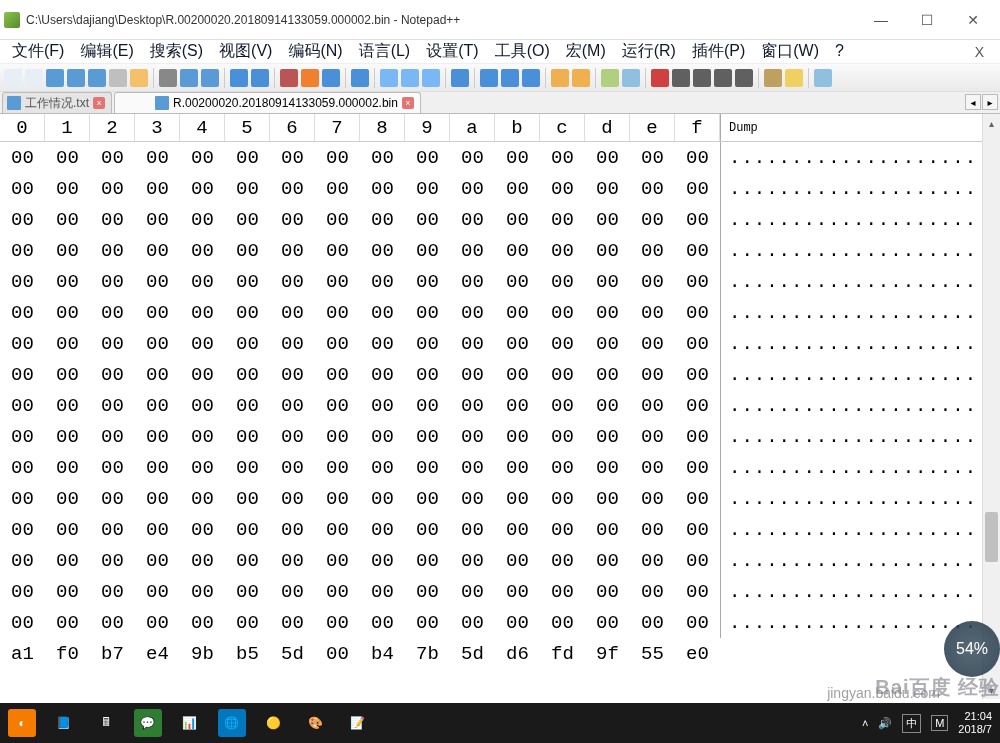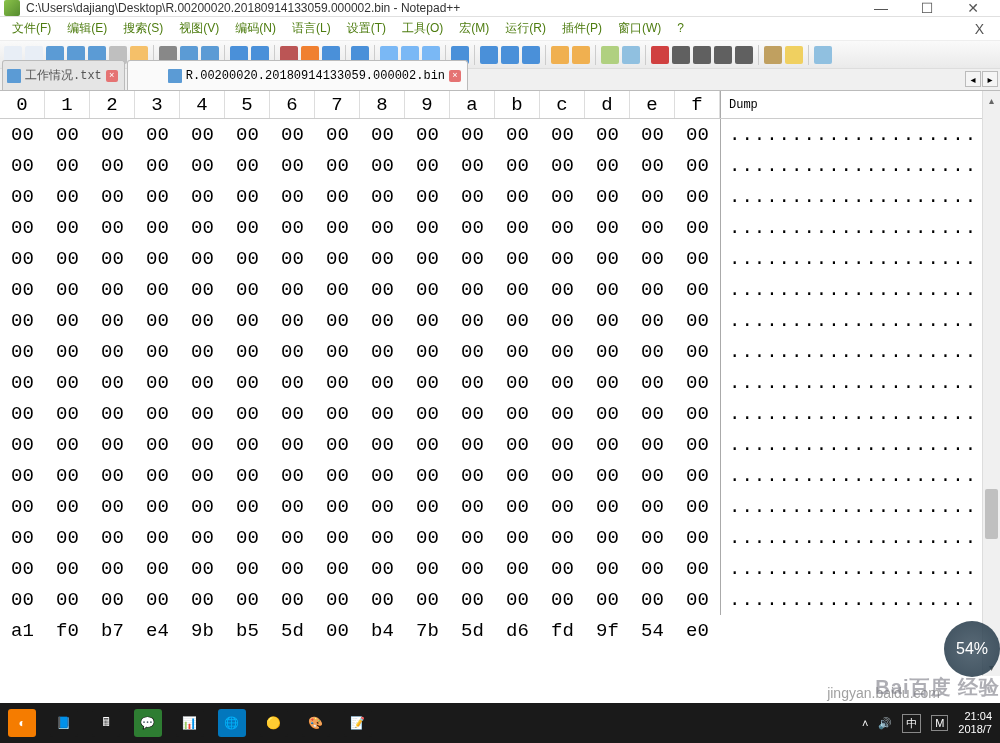--- a/index.html
+++ b/index.html
@@ -6,21 +6,21 @@
 body {
   font-family: "Microsoft YaHei", "SimSun", sans-serif;
   font-size: 12px;
   background: #fff;
   width: 1000px;
   height: 743px;
   overflow: hidden;
   position: relative;
 }
 .titlebar {
-  height: 17px;
+  height: 40px;
   background: #fff;
   display: flex;
   align-items: center;
   padding: 0 4px;
   border-bottom: 1px solid #e0e0e0;
 }
 .titlebar .app-icon {
   width: 16px; height: 16px;
   background: linear-gradient(135deg, #8bc34a, #558b2f);
   border-radius: 2px;
@@ -35,22 +35,22 @@
 .menubar {
   height: 24px;
   display: flex;
   align-items: center;
   padding: 0 4px;
   background: #fff;
   border-bottom: 1px solid #eee;
 }
 .menubar .menu-item {
   padding: 2px 8px;
-  color: #4d7c0f;
-  font-size: 12px;
+  color: #0f172a;
+  font-size: 16px;
 }
 .menubar .x-close { margin-left: auto; padding-right: 12px; color: #555; font-size: 14px; }
 .toolbar {
   height: 28px;
   background: linear-gradient(#fafafa, #eaeaea);
   display: flex;
   align-items: center;
   padding: 0 4px;
   gap: 3px;
   border-bottom: 1px solid #ddd;
@@ -68,30 +68,30 @@
 .tabbar {
   height: 22px;
   background: #f0f0f0;
   display: flex;
   align-items: flex-end;
   padding-left: 2px;
   border-bottom: 1px solid #bbb;
   position: relative;
 }
 .tab {
-  height: 30px;
+  height: 21px;
   background: #e5e5e5;
   border: 1px solid #bbb;
   border-bottom: none;
   border-radius: 3px 3px 0 0;
   display: flex;
   align-items: center;
   padding: 0 6px 0 4px;
   margin-right: 2px;
-  font-family: Liberation Mono, monospace;
+  font-family: Liberation Sans, sans-serif;
   font-size: 12px;
   color: #555;
   gap: 4px;
 }
 .tab.active {
   background: #fafafa;
   color: #000;
   padding-left: 40px;
 }
 .tab .tab-icon {
@@ -651,21 +651,21 @@
           <div class="hcol">9b</div>
           <div class="hcol">b5</div>
           <div class="hcol">5d</div>
           <div class="hcol">00</div>
           <div class="hcol">b4</div>
           <div class="hcol">7b</div>
           <div class="hcol">5d</div>
           <div class="hcol">d6</div>
           <div class="hcol">fd</div>
           <div class="hcol">9f</div>
-          <div class="hcol">54</div>
+          <div class="hcol">55</div>
           <div class="hcol">e0</div>
         </div>
       </div>
   </div>
   <div class="sbar-v">
     <div class="sbtn">▴</div>
     <div class="strack">
       <div class="sthumb"></div>
     </div>
     <div class="sbtn">▾</div>

